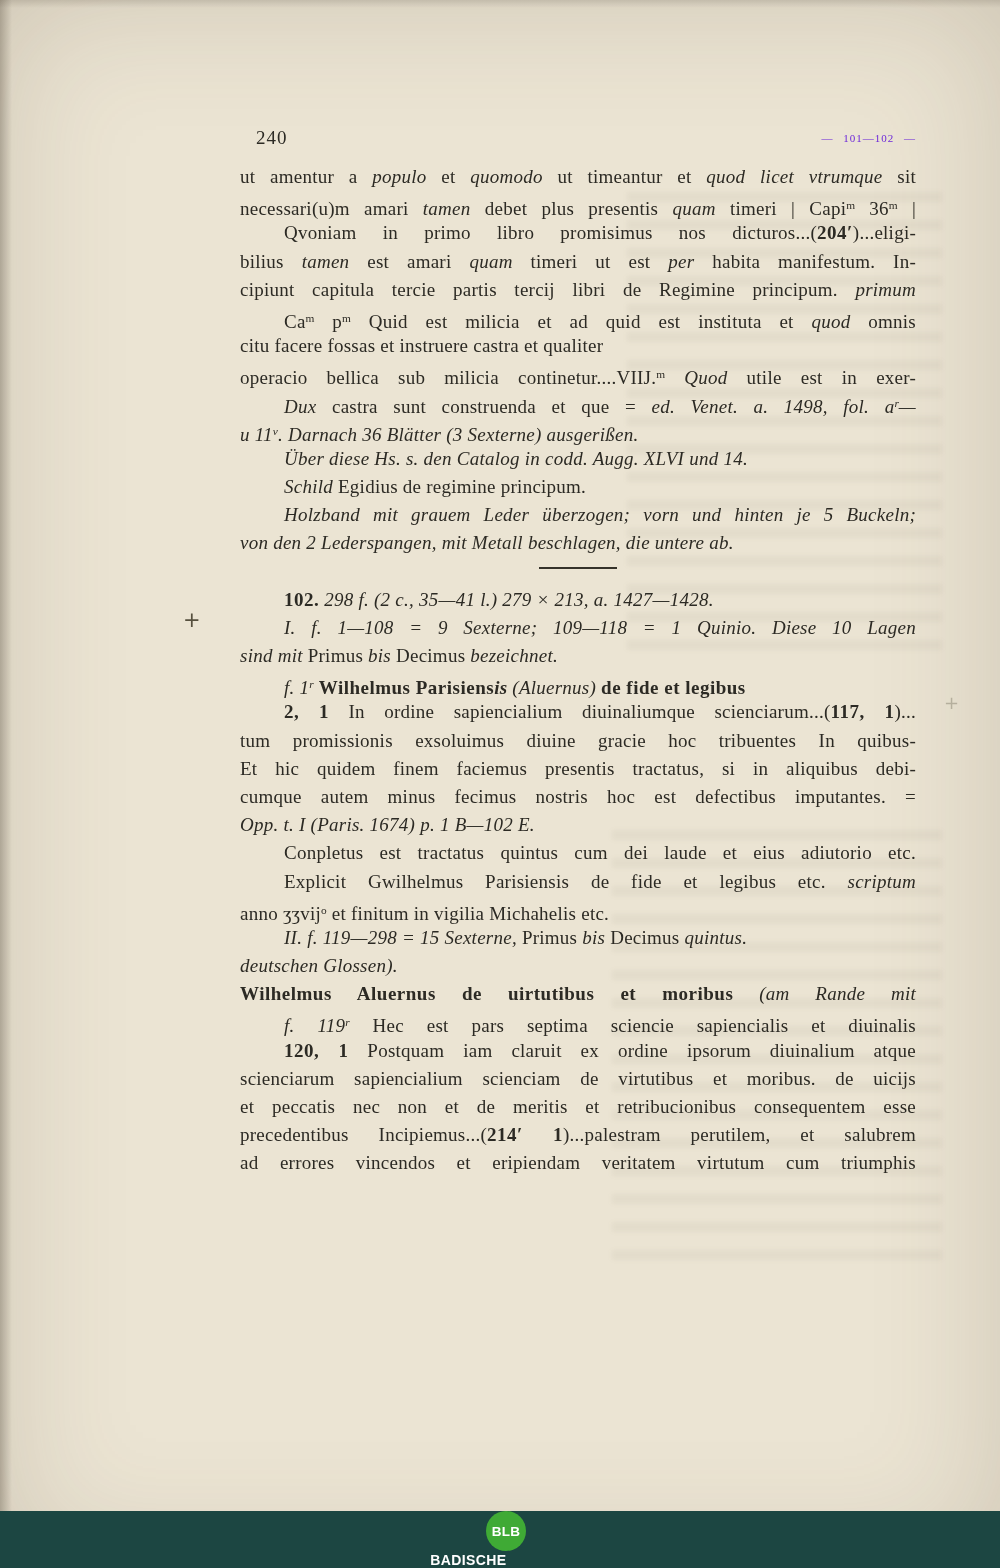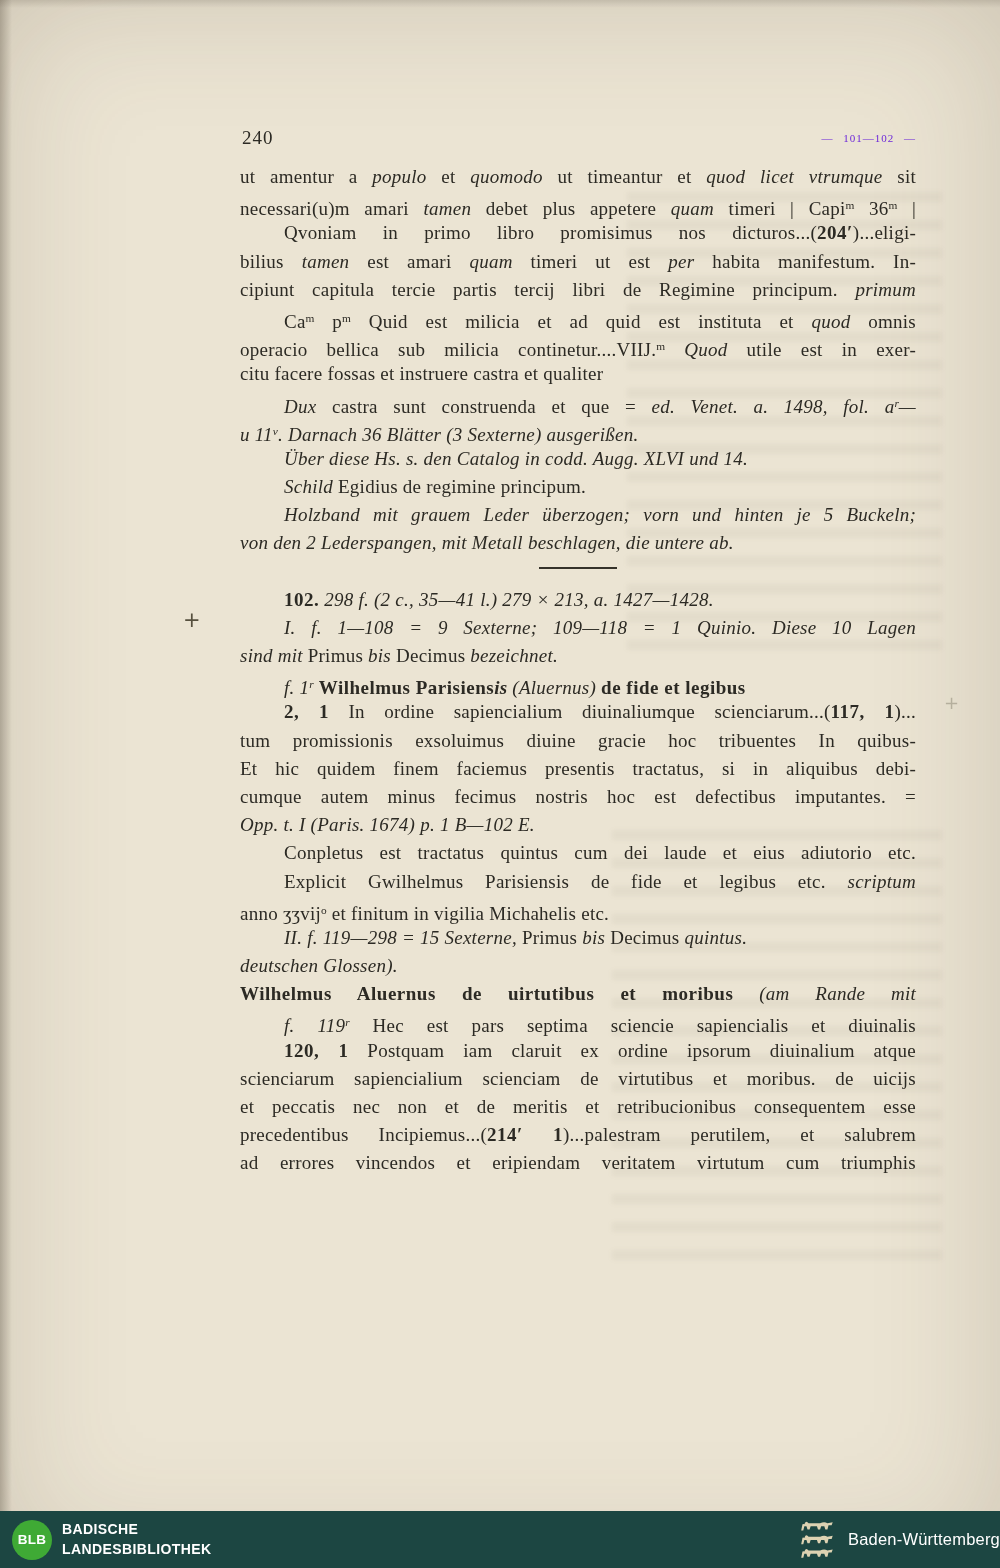--- a/index.html
+++ b/index.html
@@ -14,41 +14,41 @@
     background:linear-gradient(90deg,rgba(70,60,45,0.30),rgba(70,60,45,0));pointer-events:none;}
   .edge-top{position:absolute;left:0;top:0;right:0;height:8px;
     background:linear-gradient(rgba(70,60,45,0.16),rgba(70,60,45,0));pointer-events:none;}
   .bleed{position:absolute;pointer-events:none;filter:blur(2px);
     background:repeating-linear-gradient(180deg,rgba(104,92,70,0.055) 0 10px,rgba(0,0,0,0) 10px 28px);}
   .b1{right:58px;top:192px;width:315px;height:470px;}
   .b2{right:58px;top:830px;width:330px;height:430px;}
 
   .content{position:absolute;left:240px;top:124px;width:676px;}
   .header-row{position:relative;font-size:19px;line-height:28px;margin-bottom:11px;}
-  .pg-num{position:absolute;left:2px;top:0;letter-spacing:1px;}
+  .pg-num{position:absolute;left:16px;top:0;letter-spacing:1px;}
   .running-head{display:block;text-align:right;font-size:11px;letter-spacing:1px;word-spacing:6px;color:#6d28d9;}
 
   .line{font-size:19px;line-height:28.2px;height:28.2px;letter-spacing:0.25px;overflow:visible;}
   .line.ind{text-indent:44px;}
   .line.j{text-align:justify;text-align-last:justify;}
   .s-r{font-style:normal;}
   .s-i{font-style:italic;}
   .s-b{font-weight:700;letter-spacing:0.5px;}
   .s-bi{font-weight:700;font-style:italic;}
   .sup{font-size:0.6em;vertical-align:0.55em;letter-spacing:0;}
 
   .divider{width:78px;border-top:2px solid #35322a;margin:9px auto 17px auto;}
 
   .plus{position:absolute;font-size:21px;color:#56503e;font-family:"DejaVu Sans",sans-serif;}
   .plus-left{left:183px;top:608px;}
   .plus-right{left:944px;top:692px;opacity:0.32;font-size:18px;}
 
   .footer{position:absolute;left:0;bottom:0;width:100%;height:57px;background:#1c4642;
     display:flex;align-items:center;
-    font-family:"Liberation Sans","DejaVu Sans",sans-serif;color:#ffffff;}
+    font-family:"Liberation Sans","DejaVu Sans",sans-serif;color:#ffffff;flex-direction:column;}
   .blb-circle{width:40px;height:40px;border-radius:50%;background:#3faa35;color:#fff;
     display:flex;align-items:center;justify-content:center;
     font-weight:bold;font-size:13.5px;letter-spacing:0.3px;margin-left:12px;flex:0 0 auto;}
   .lib-name{margin-left:10px;font-weight:bold;font-size:14px;line-height:1.4;letter-spacing:0.4px;}
   .state-block{margin-left:auto;display:flex;align-items:center;}
   .crest{width:42px;height:42px;margin-right:9px;flex:0 0 auto;}
   .state-name{font-size:16.5px;letter-spacing:0.2px;}
 </style>
 </head>
 <body>
@@ -59,27 +59,27 @@
   <div class="bleed b1"></div>
   <div class="bleed b2"></div>
 
   <div class="content">
     <div class="header-row">
       <span class="pg-num">240</span>
       <span class="running-head">—  101—102  —</span>
     </div>
     <div id="block1">
         <div class="line j"><span class="s-r">ut amentur a </span><span class="s-i">populo</span><span class="s-r"> et </span><span class="s-i">quomodo</span><span class="s-r"> ut timeantur et </span><span class="s-i">quod licet vtrumque</span><span class="s-r"> sit</span></div>
-        <div class="line j"><span class="s-r">necessari(u)m amari </span><span class="s-i">tamen</span><span class="s-r"> debet plus appetere </span><span class="s-i">quam</span><span class="s-r"> timeri | Capi</span><span class="s-r sup">m</span><span class="s-r"> 36</span><span class="s-r sup">m</span><span class="s-r"> |</span></div>
+        <div class="line j"><span class="s-r">necessari(u)m amari </span><span class="s-i">tamen</span><span class="s-r"> debet plus presentis </span><span class="s-i">quam</span><span class="s-r"> timeri | Capi</span><span class="s-r sup">m</span><span class="s-r"> 36</span><span class="s-r sup">m</span><span class="s-r"> |</span></div>
         <div class="line ind j"><span class="s-r">Qvoniam in primo libro promisimus nos dicturos...(</span><span class="s-b">204′</span><span class="s-r">)...eligi-</span></div>
         <div class="line j"><span class="s-r">bilius </span><span class="s-i">tamen</span><span class="s-r"> est amari </span><span class="s-i">quam</span><span class="s-r"> timeri ut est </span><span class="s-i">per</span><span class="s-r"> habita manifestum. In-</span></div>
         <div class="line j"><span class="s-r">cipiunt capitula tercie partis tercij libri de Regimine principum. </span><span class="s-i">primum</span></div>
         <div class="line ind j"><span class="s-r">Ca</span><span class="s-r sup">m</span><span class="s-r"> p</span><span class="s-r sup">m</span><span class="s-r"> Quid est milicia et ad quid est instituta et </span><span class="s-i">quod</span><span class="s-r"> omnis</span></div>
+        <div class="line"><span class="s-r">citu facere fossas et instruere castra et qualiter</span></div>
         <div class="line j"><span class="s-r">operacio bellica sub milicia continetur....VIIJ.</span><span class="s-r sup">m</span><span class="s-r"> </span><span class="s-i">Quod</span><span class="s-r"> utile est in exer-</span></div>
-        <div class="line"><span class="s-r">citu facere fossas et instruere castra et qualiter</span></div>
         <div class="line ind j"><span class="s-i">Dux</span><span class="s-r"> castra sunt construenda et que = </span><span class="s-i">ed. Venet. a. 1498, fol. a</span><span class="s-i sup">r</span><span class="s-i">—</span></div>
         <div class="line"><span class="s-i">u 11</span><span class="s-i sup">v</span><span class="s-i">.  Darnach 36 Blätter (3 Sexterne) ausgerißen.</span></div>
         <div class="line ind"><span class="s-i">Über diese Hs. s. den Catalog in codd. Augg. XLVI und 14.</span></div>
         <div class="line ind"><span class="s-i">Schild</span><span class="s-r"> Egidius de regimine principum.</span></div>
         <div class="line ind j"><span class="s-i">Holzband mit grauem Leder überzogen; vorn und hinten je 5 Buckeln;</span></div>
         <div class="line"><span class="s-i">von den 2 Lederspangen, mit Metall beschlagen, die untere ab.</span></div>
       </div>
     <div class="divider"></div>
     <div id="block2">
         <div class="line ind"><span class="s-b">102.</span><span class="s-r">  </span><span class="s-i">298 f. (2 c., 35—41 l.) 279 × 213, a. 1427—1428.</span></div>

